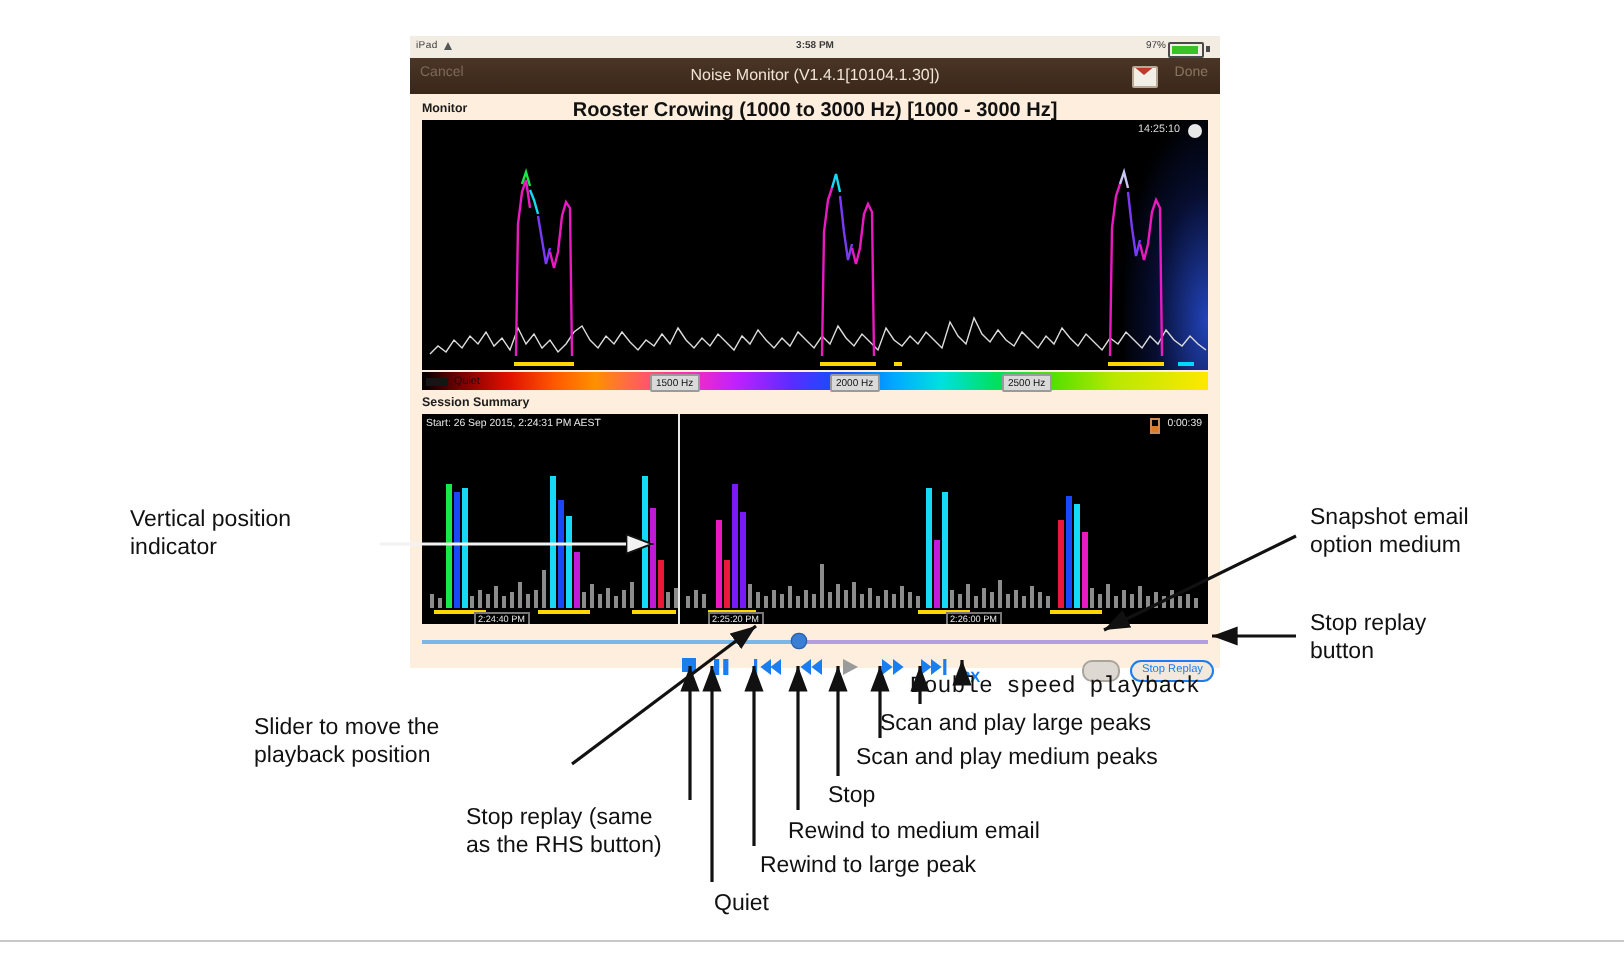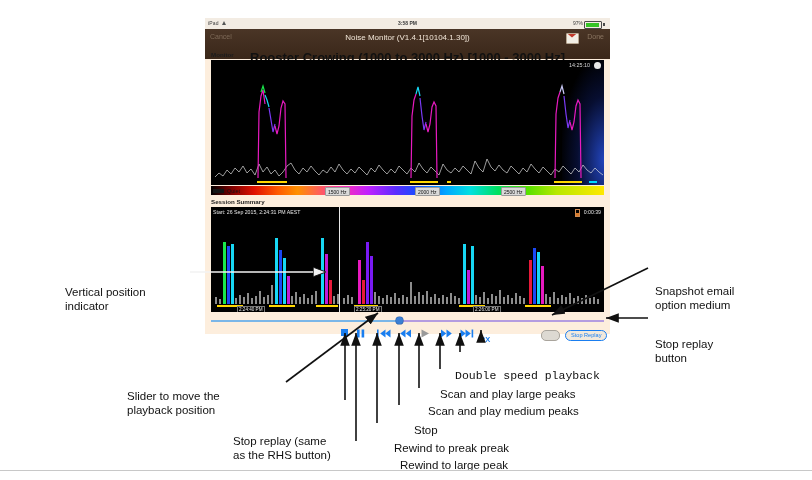--- a/index.html
+++ b/index.html
@@ -19,36 +19,36 @@
   .sb-left{position:absolute;left:3px;top:2px;letter-spacing:.2px;}
   .sb-wifi{position:absolute;left:17px;top:3px;width:0;height:0;
     border-left:2.5px solid transparent;border-right:2.5px solid transparent;border-bottom:4px solid #555;}
   .sb-center{position:absolute;left:0;top:2px;width:405px;text-align:center;font-weight:bold;}
   .sb-pct{position:absolute;right:27px;top:2px;}
   .sb-batt{position:absolute;right:8px;top:3px;width:16px;height:6px;border:0.7px solid #4a4a4a;border-radius:1px;}
   .sb-batt i{position:absolute;left:0.5px;top:0.5px;width:13px;height:4px;background:#36c425;display:block;}
   .sb-battcap{position:absolute;right:5.5px;top:5px;width:1.5px;height:2.5px;background:#4a4a4a;}
 
   
-  .navbar{position:absolute;left:0;top:11px;width:405px;height:30px;
+  .navbar{position:absolute;left:0;top:11px;width:405px;height:18px;
     background:linear-gradient(#4a3526,#3a2719);}
   .nav-cancel{position:absolute;left:5px;top:4px;font-size:7px;color:#7e6a58;}
   .nav-title{position:absolute;left:0;top:4px;width:405px;text-align:center;
     font-size:8px;color:#f0e4d6;}
   .nav-done{position:absolute;right:6px;top:4px;font-size:7px;color:#8a7561;}
   .nav-mail{position:absolute;right:31px;top:3.5px;width:11px;height:9px;
     background:#f2efe6;border:0.7px solid #b9a893;border-radius:1px;overflow:hidden;}
   .nav-mail:after{content:"";position:absolute;left:-1px;top:-1px;width:12px;height:5px;
     background:#c0392b;clip-path:polygon(0 0,100% 0,50% 100%);}
 
   
   .sec-label{position:absolute;font-size:6.2px;font-weight:bold;color:#1c1c1c;}
   .monitor-label{left:6px;top:33px;}
   .monitor-title{position:absolute;left:0;top:32px;width:405px;text-align:center;
-    font-size:13px;font-weight:bold;color:#111;}
+    font-size:10px;font-weight:bold;color:#111;}
 
   .spectro{position:absolute;left:6px;top:42px;width:393px;height:125px;background:#000;overflow:hidden;}
   .spectro-time{position:absolute;right:14px;top:2px;font-size:5.4px;color:#d8d8d8;z-index:4;}
   .spectro-dot{position:absolute;right:3px;top:2px;width:7px;height:7px;border-radius:50%;
     background:#e8e8e8;z-index:4;}
   .spectro-glow{position:absolute;right:0;top:0;width:42px;height:125px;
     background:radial-gradient(ellipse at 100% 80%, rgba(40,80,220,.85) 0%, rgba(20,40,140,.35) 45%, rgba(0,0,0,0) 75%);}
   .spectro svg{position:absolute;left:0;top:0;}
 
   
@@ -92,21 +92,21 @@
   .ic-stop{width:6.5px;height:6.5px;background:#1a7ef0;}
   .svgi{display:block;}
   .rate{font-size:7.5px;font-weight:bold;color:#1a7ef0;}
 
   .toggle{position:absolute;left:336px;top:312px;width:17px;height:9px;border-radius:5px;
     background:#ddd9d2;border:0.7px solid #a9a49c;}
   .stopreplay{position:absolute;left:360px;top:311.5px;padding:1.5px 5px;font-size:5.6px;
     color:#1a7ef0;border:0.8px solid #1a7ef0;border-radius:6px;background:#f2e9dc;}
 
   
-  .anno{position:absolute;font-size:11.5px;color:#111;line-height:14px;margin-top:32px;}
+  .anno{position:absolute;font-size:11.5px;color:#111;line-height:14px;}
   svg.lead{position:absolute;left:0;top:0;width:812px;height:480px;pointer-events:none;}
 </style>
 </head>
 <body>
 
 <div class="device">
 
   <div class="statusbar">
     <span class="sb-left">iPad</span>
     <span class="sb-wifi"></span>
@@ -350,25 +350,25 @@
       <div>Slider to move the</div>
       <div>playback position</div>
     </div>
     <div class="anno" style="left: 233px; top: 402px;">
       <div>Stop replay (same</div>
       <div>as the RHS button)</div>
     </div>
     <div class="anno" style="left: 357px; top: 445px;">
       <div>Quiet</div>
     </div>
-    <div class="anno" style="left: 400px; top: 426px;">
+    <div class="anno" style="left: 380px; top: 426px;">
       <div>Rewind to large peak</div>
     </div>
     <div class="anno" style="left: 394px; top: 409px;">
-      <div>Rewind to preak preak</div>
+      <div>Rewind to medium email</div>
     </div>
     <div class="anno" style="left: 414px; top: 391px;">
       <div>Stop</div>
     </div>
     <div class="anno" style="left: 428px; top: 372px;">
       <div>Scan and play medium peaks</div>
     </div>
     <div class="anno" style="left: 440px; top: 355px;">
       <div>Scan and play large peaks</div>
     </div>

